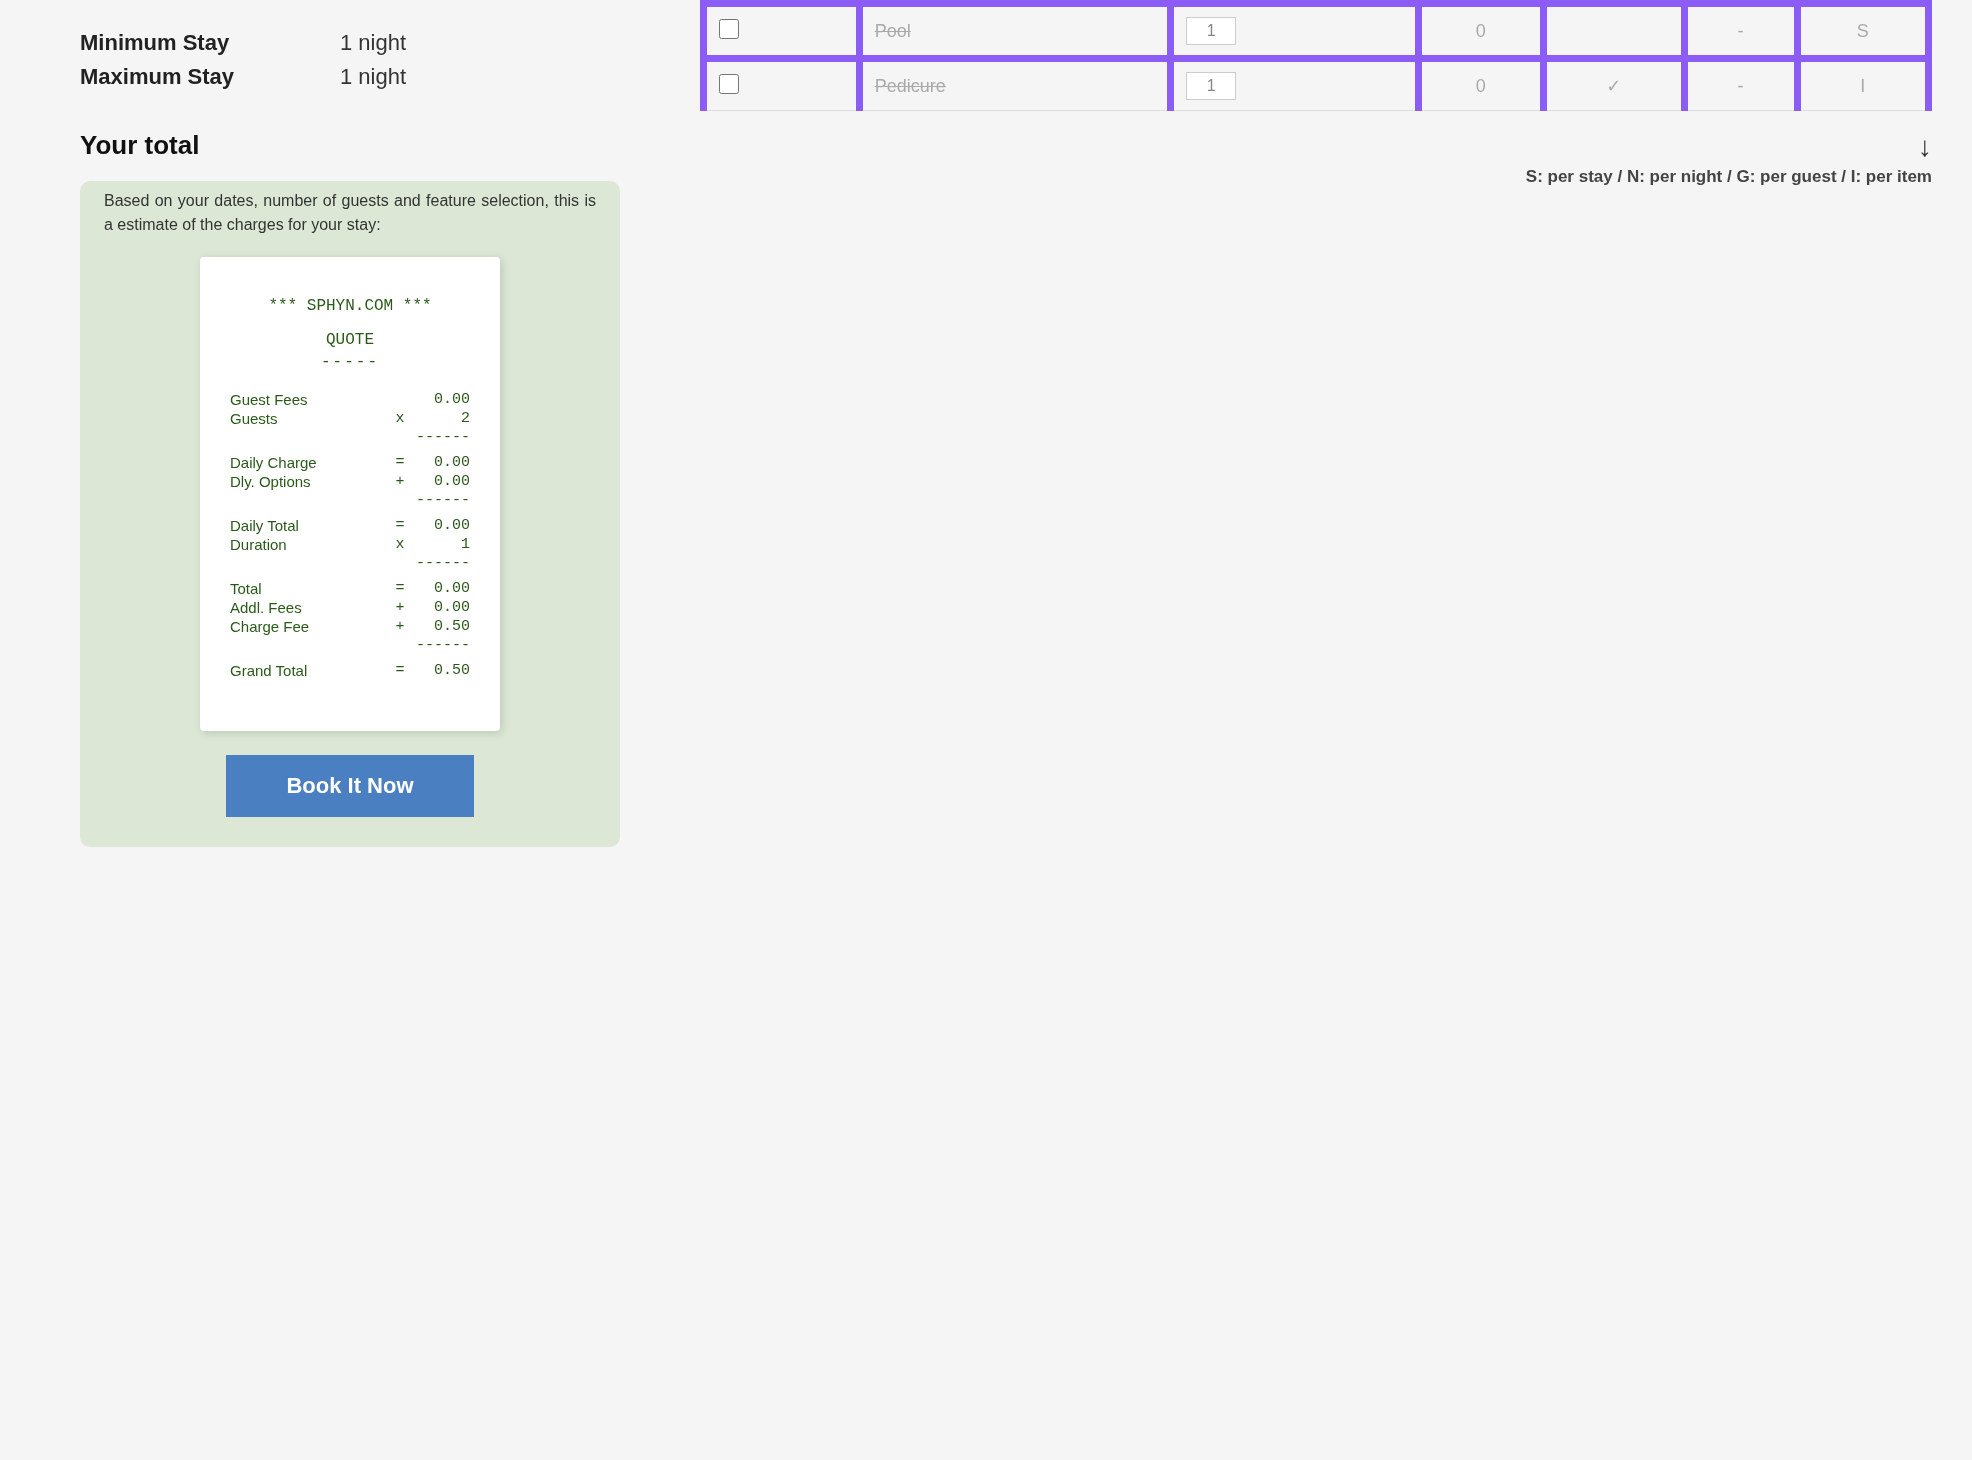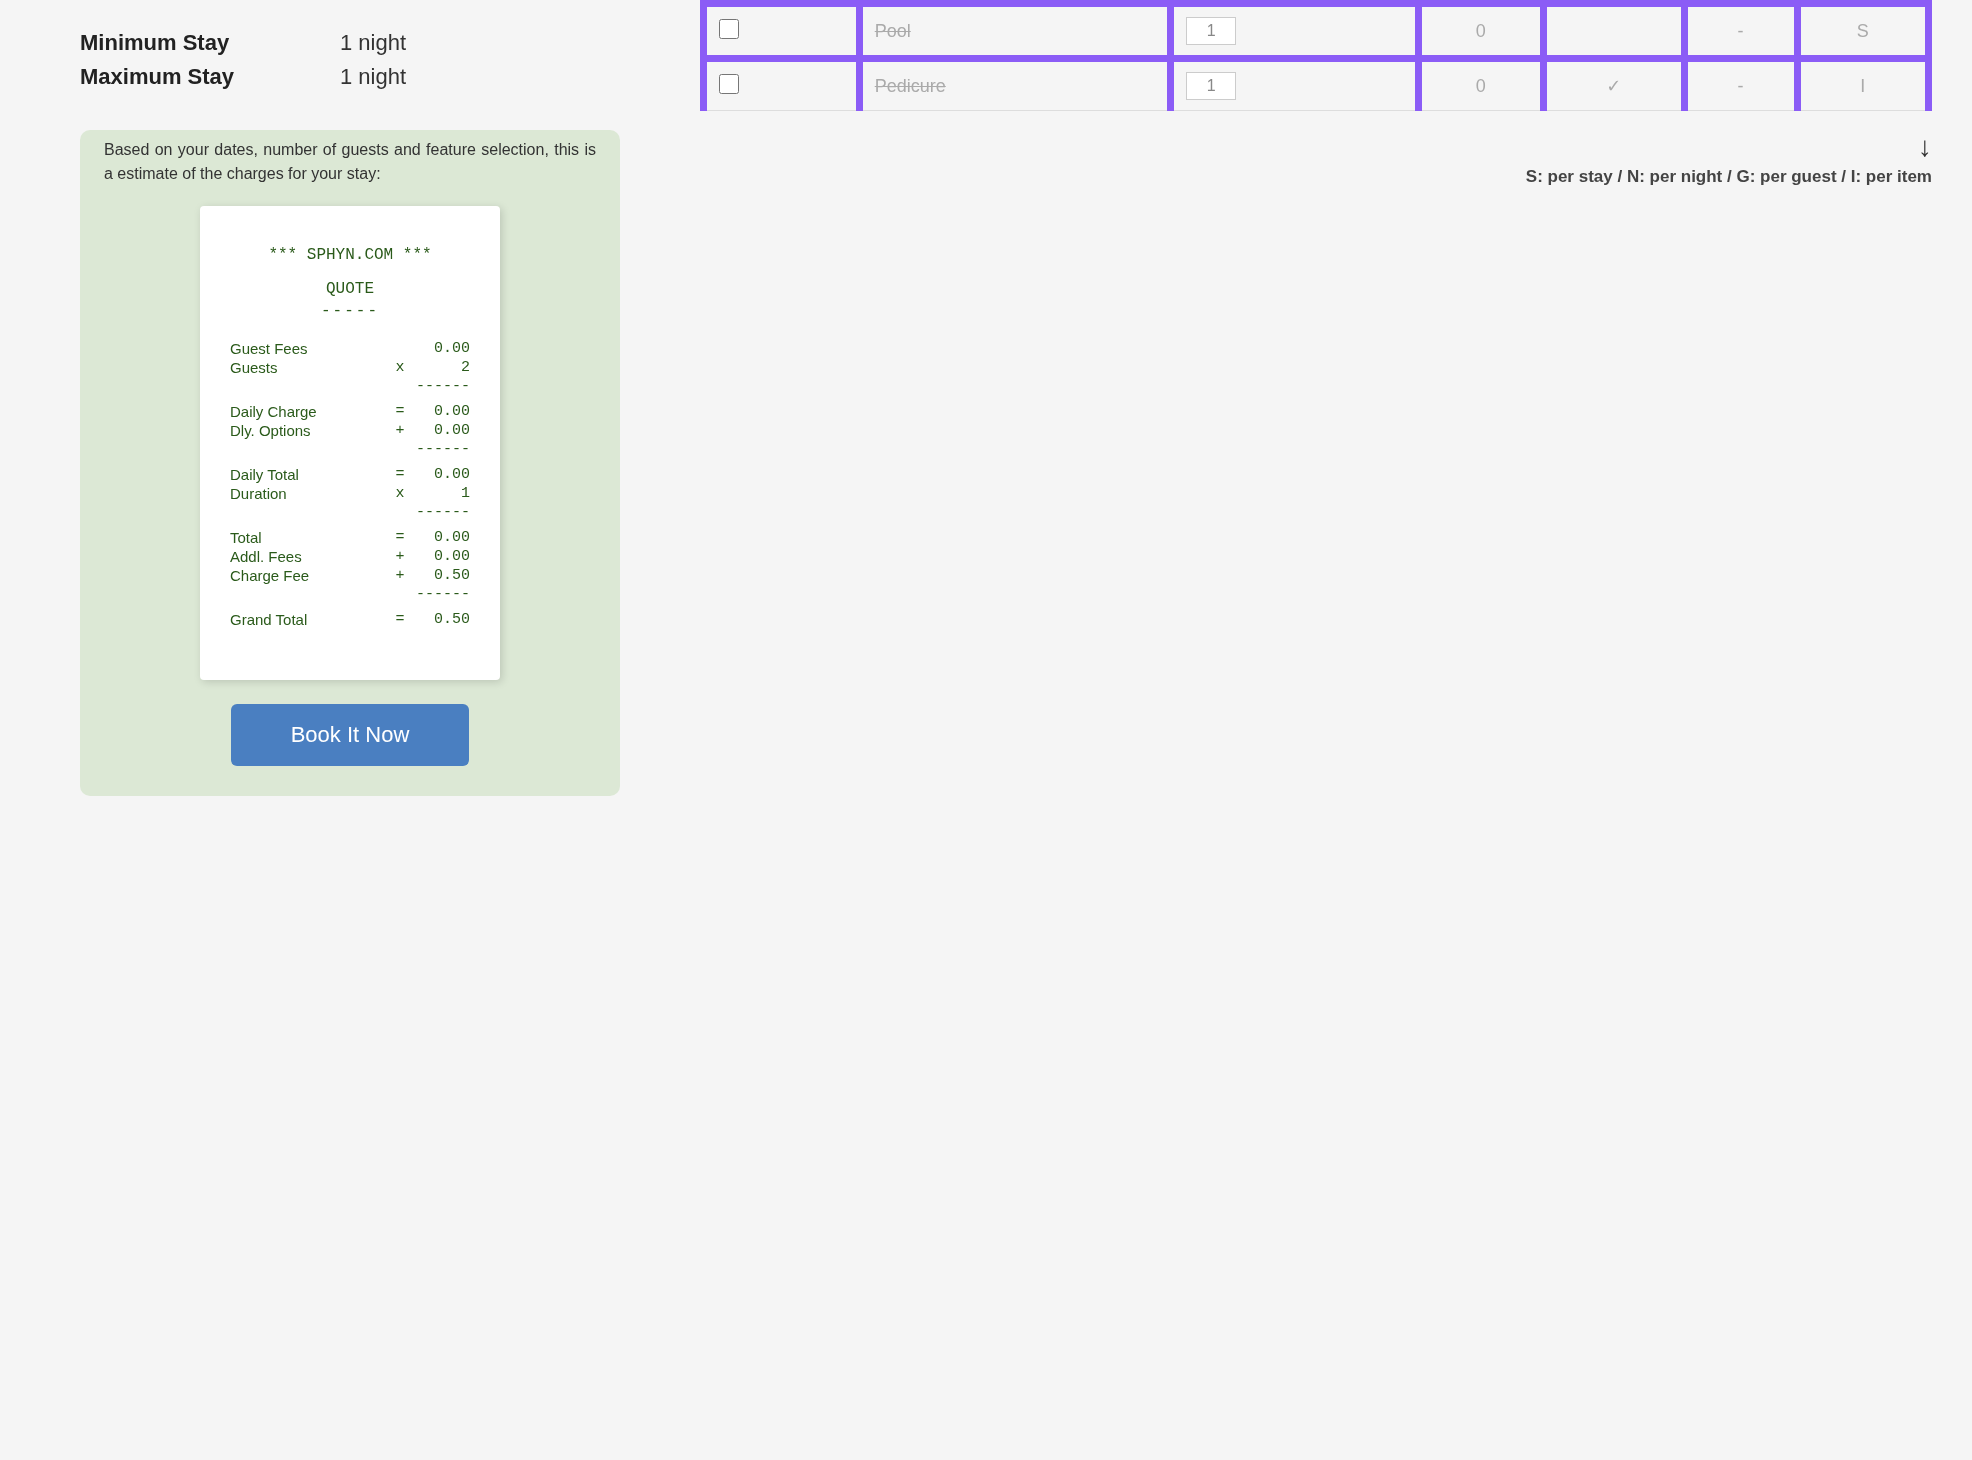--- a/index.html
+++ b/index.html
@@ -97,24 +97,24 @@
 
     .book-btn-container {
       text-align: center;
       margin-top: 24px;
     }
 
     .book-btn {
       background: #4a7fc1;
       color: white;
       border: none;
-      border-radius: 6px;
+      border-radius: 0;
       padding: 18px 60px;
       font-size: 22px;
-      font-weight: normal;
+      font-weight: bold;
       cursor: pointer;
     }
 
     
     .right-panel {
       flex: 1;
       padding: 0 40px 40px 40px;
       background: #f5f5f5;
     }
 
@@ -247,20 +247,21 @@
       <div class="stay-row">
         <span class="stay-label">Minimum Stay</span>
         <span class="stay-value">1 night</span>
       </div>
       <div class="stay-row">
         <span class="stay-label">Maximum Stay</span>
         <span class="stay-value">1 night</span>
       </div>
     </div>
 
+    <h2 class="your-total-heading">Your total</h2>
 
     <div class="total-box">
       <p class="total-description">Based on your dates, number of guests and feature selection, this is a estimate of the charges for your stay:</p>
 
       <div class="receipt-wrapper">
         <div class="receipt-header">
           <span>*** SPHYN.COM ***</span>
         </div>
         <div class="receipt-title">
           <span>QUOTE</span>

